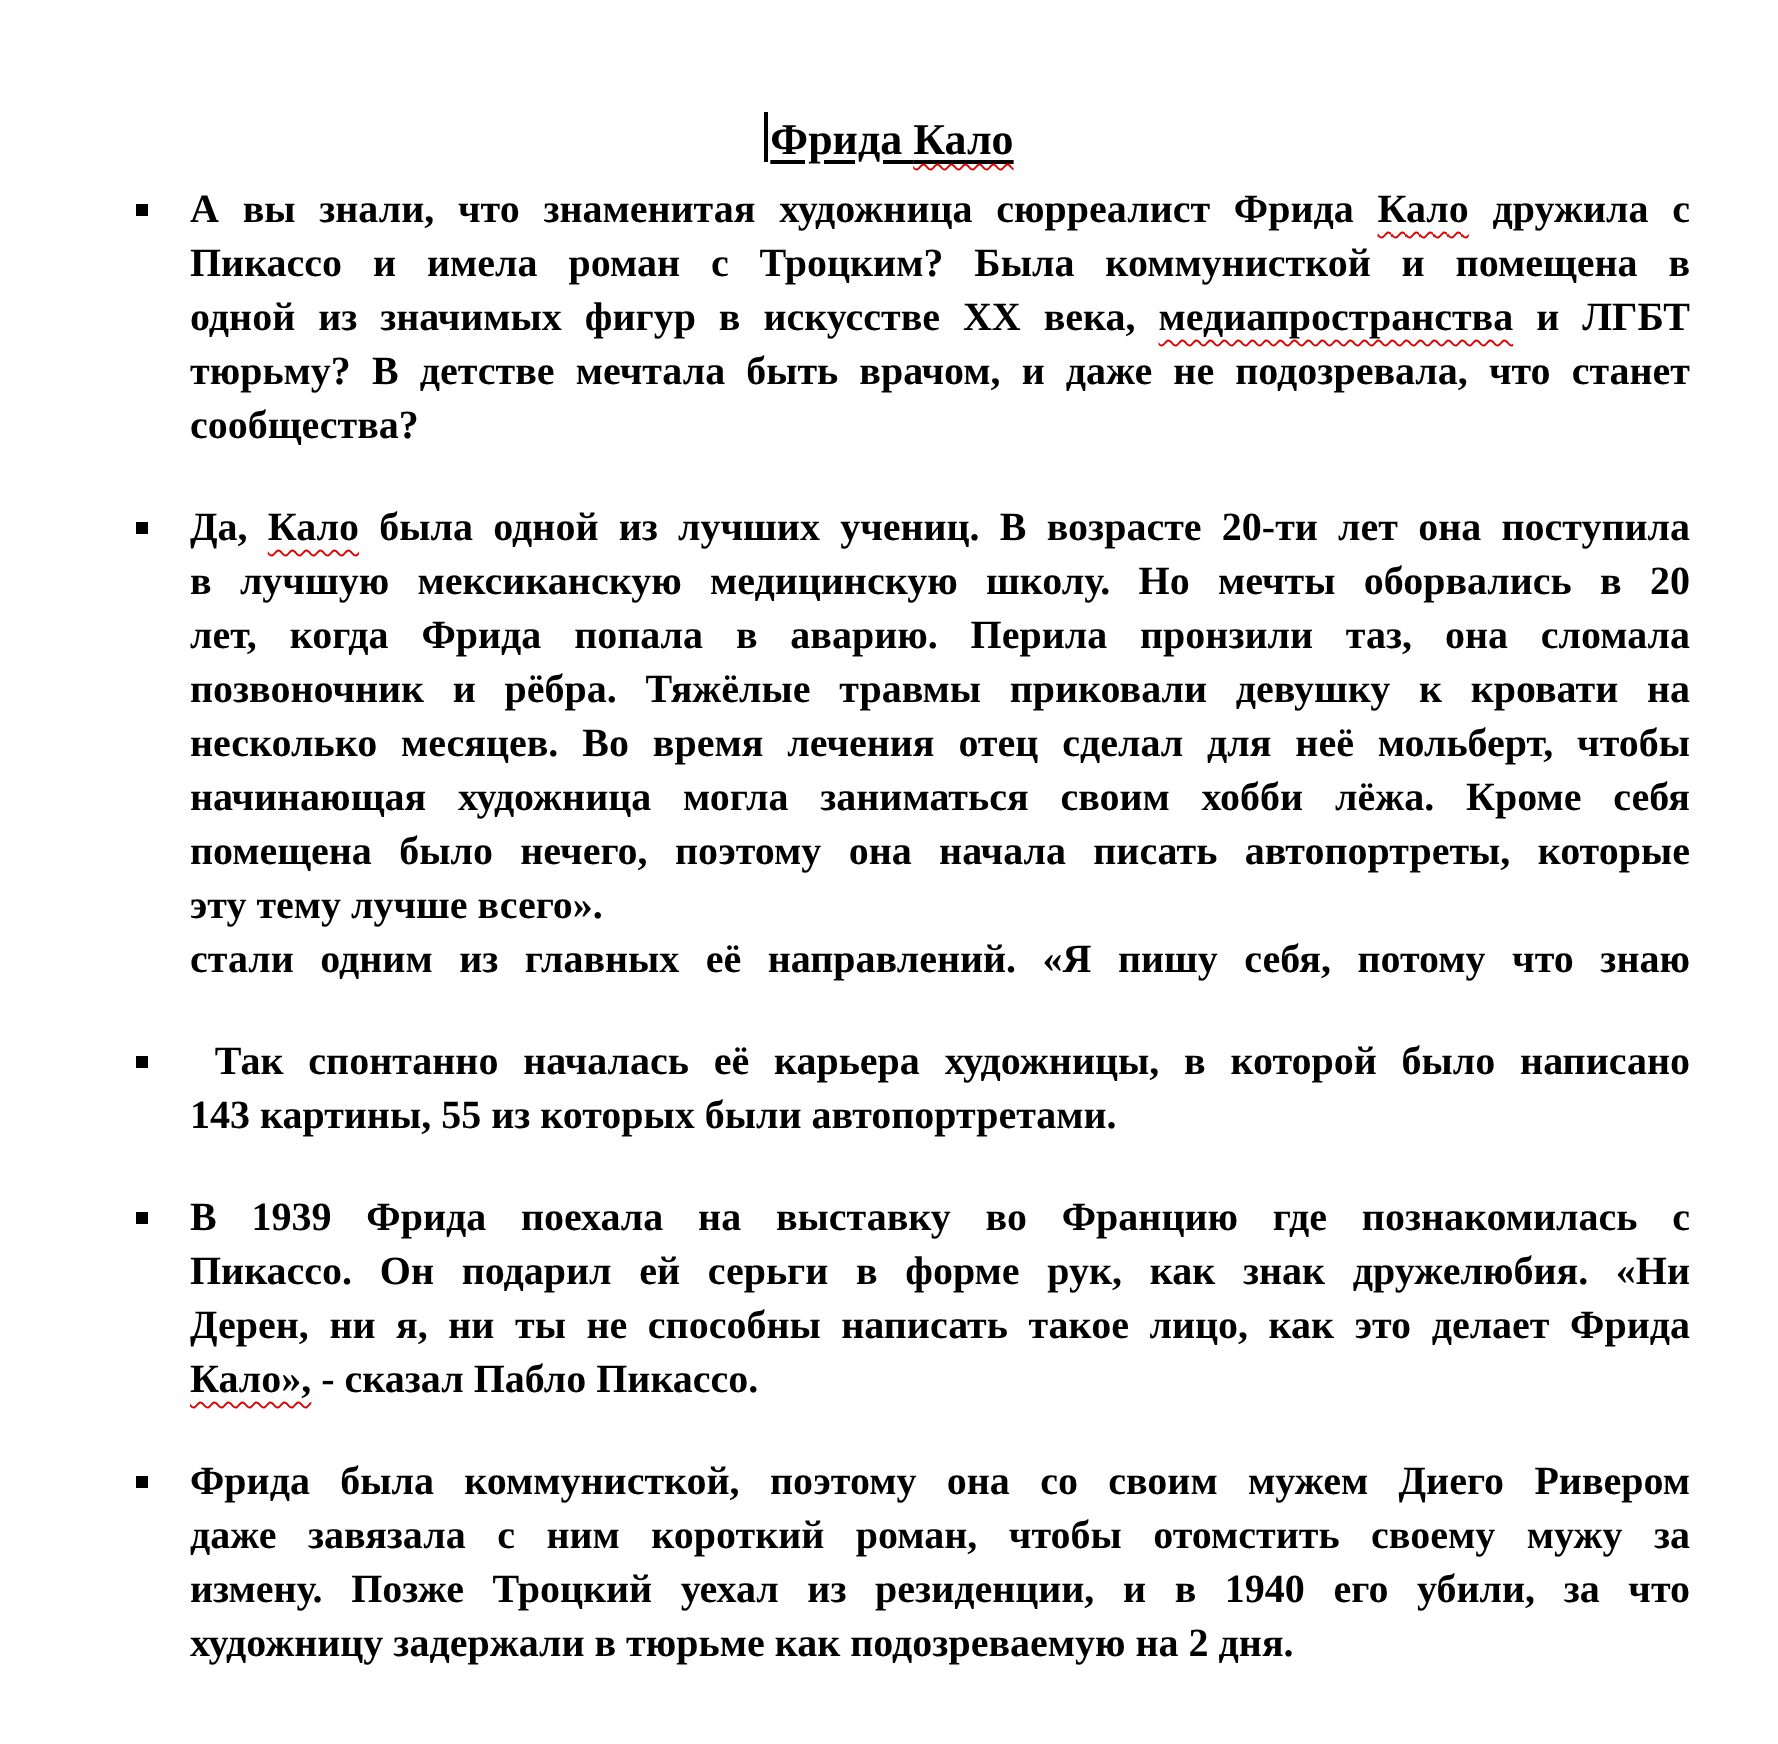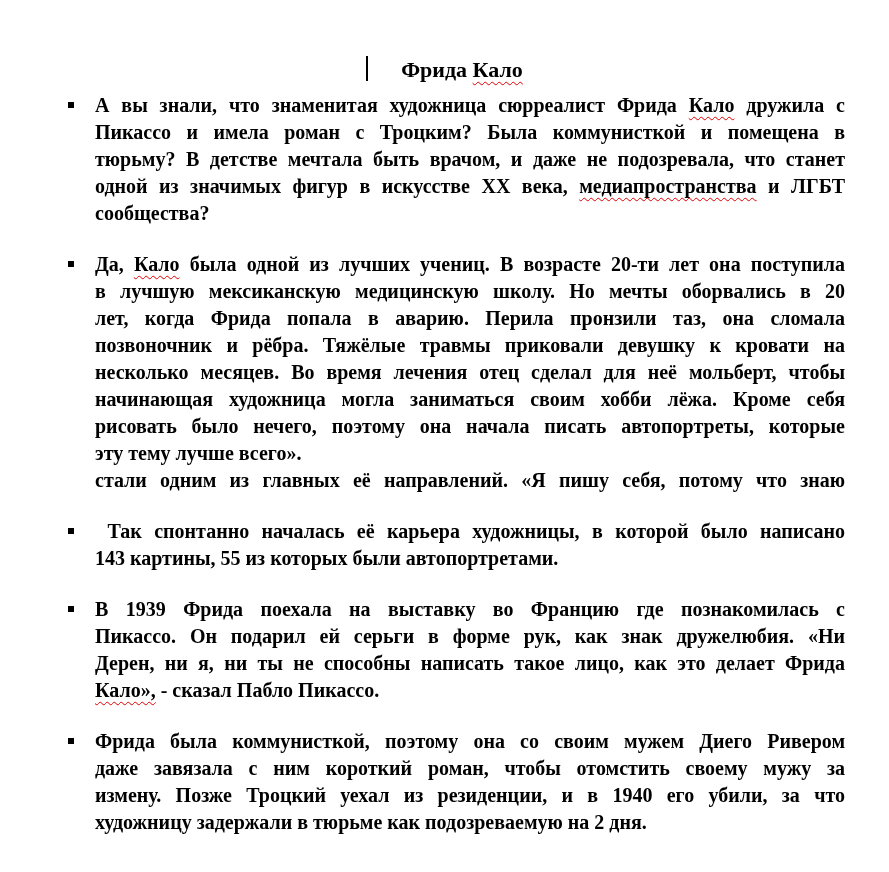--- a/index.html
+++ b/index.html
@@ -13,23 +13,23 @@
   .page { position: relative; width: 889px; height: 872px; }
   .title-row {
     margin: 55px 0 7px 0;
     text-align: center;
     font-size: 22px;
     font-weight: bold;
     line-height: 30px;
     white-space: pre;
   }
   .title-text {
+    text-decoration: underline;
     text-decoration-thickness: 2px;
     text-underline-offset: 3px;
-    padding-left: 32px;
   }
   .caret {
     display: inline-block;
     width: 2px; height: 25px;
     background: var(--fg, #000000);
     vertical-align: -4px;
     margin-right: 1px;
   }
   ul.bullets { list-style: none; margin: 0; padding: 0; font-weight: bold; }
   ul.bullets > li {
@@ -60,33 +60,33 @@
 </head>
 <body>
 
 <div class="page">
   <div class="title-row"><span class="caret"></span><span class="title-text"><span>Фрида </span><span class="squiggle">Кало</span></span></div>
   <ul class="bullets">
       <li>
         <span class="bullet-marker"></span>
         <div class="line"><span>А вы знали, что знаменитая художница сюрреалист Фрида </span><span class="squiggle">Кало</span><span> дружила с</span></div>
         <div class="line"><span>Пикассо и имела роман с Троцким? Была коммунисткой и помещена в</span></div>
+        <div class="line"><span>одной из значимых фигур в искусстве XX века, </span><span class="squiggle">медиапространства</span><span> и ЛГБТ</span></div>
         <div class="line"><span>тюрьму? В детстве мечтала быть врачом, и даже не подозревала, что станет</span></div>
-        <div class="line"><span>одной из значимых фигур в искусстве XX века, </span><span class="squiggle">медиапространства</span><span> и ЛГБТ</span></div>
         <div class="line last"><span>сообщества?</span></div>
       </li>
       <li>
         <span class="bullet-marker"></span>
         <div class="line"><span>Да, </span><span class="squiggle">Кало</span><span> была одной из лучших учениц. В возрасте 20-ти лет она поступила</span></div>
         <div class="line"><span>в лучшую мексиканскую медицинскую школу. Но мечты оборвались в 20</span></div>
         <div class="line"><span>лет, когда Фрида попала в аварию. Перила пронзили таз, она сломала</span></div>
         <div class="line"><span>позвоночник и рёбра. Тяжёлые травмы приковали девушку к кровати на</span></div>
         <div class="line"><span>несколько месяцев. Во время лечения отец сделал для неё мольберт, чтобы</span></div>
         <div class="line"><span>начинающая художница могла заниматься своим хобби лёжа. Кроме себя</span></div>
-        <div class="line"><span>рисовать было нечего, поэтому она начала писать автопортреты, которые</span></div>
+        <div class="line"><span>помещена было нечего, поэтому она начала писать автопортреты, которые</span></div>
         <div class="line last"><span>эту тему лучше всего».</span></div>
         <div class="line"><span>стали одним из главных её направлений. «Я пишу себя, потому что знаю</span></div>
       </li>
       <li>
         <span class="bullet-marker"></span>
         <div class="line"><span>&nbsp;Так спонтанно началась её карьера художницы, в которой было написано</span></div>
         <div class="line last"><span>143 картины, 55 из которых были автопортретами.</span></div>
       </li>
       <li>
         <span class="bullet-marker"></span>

